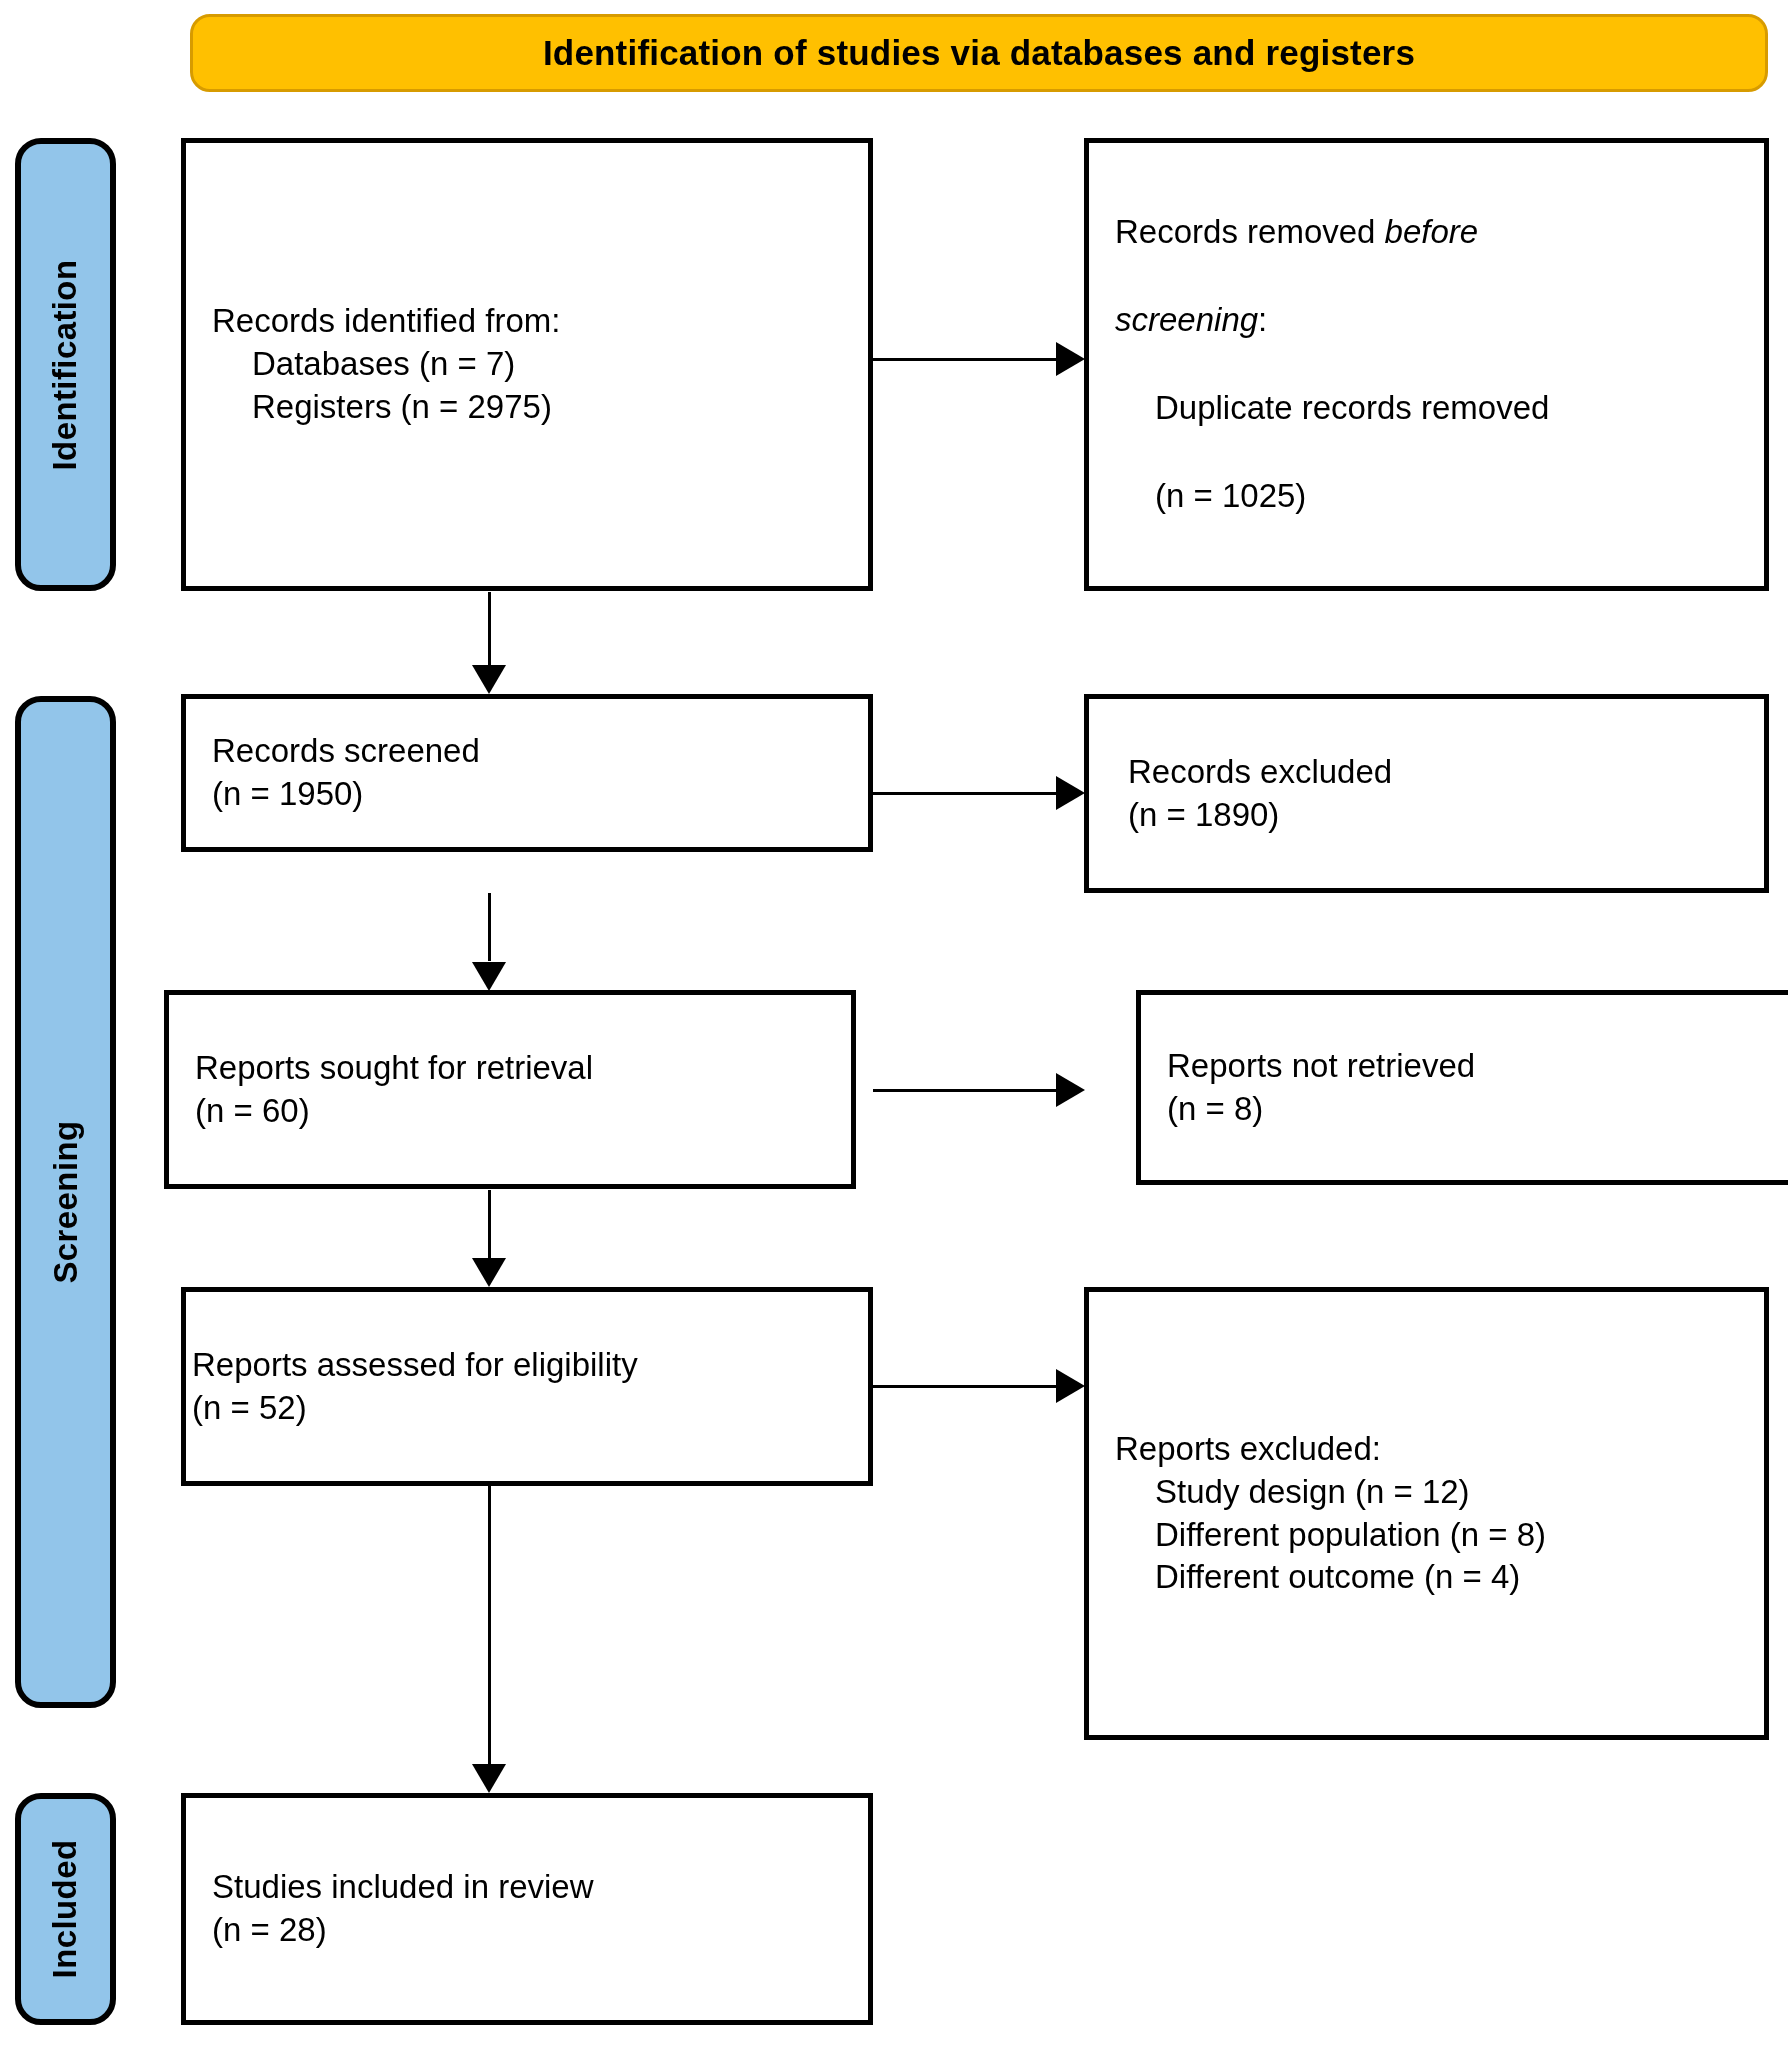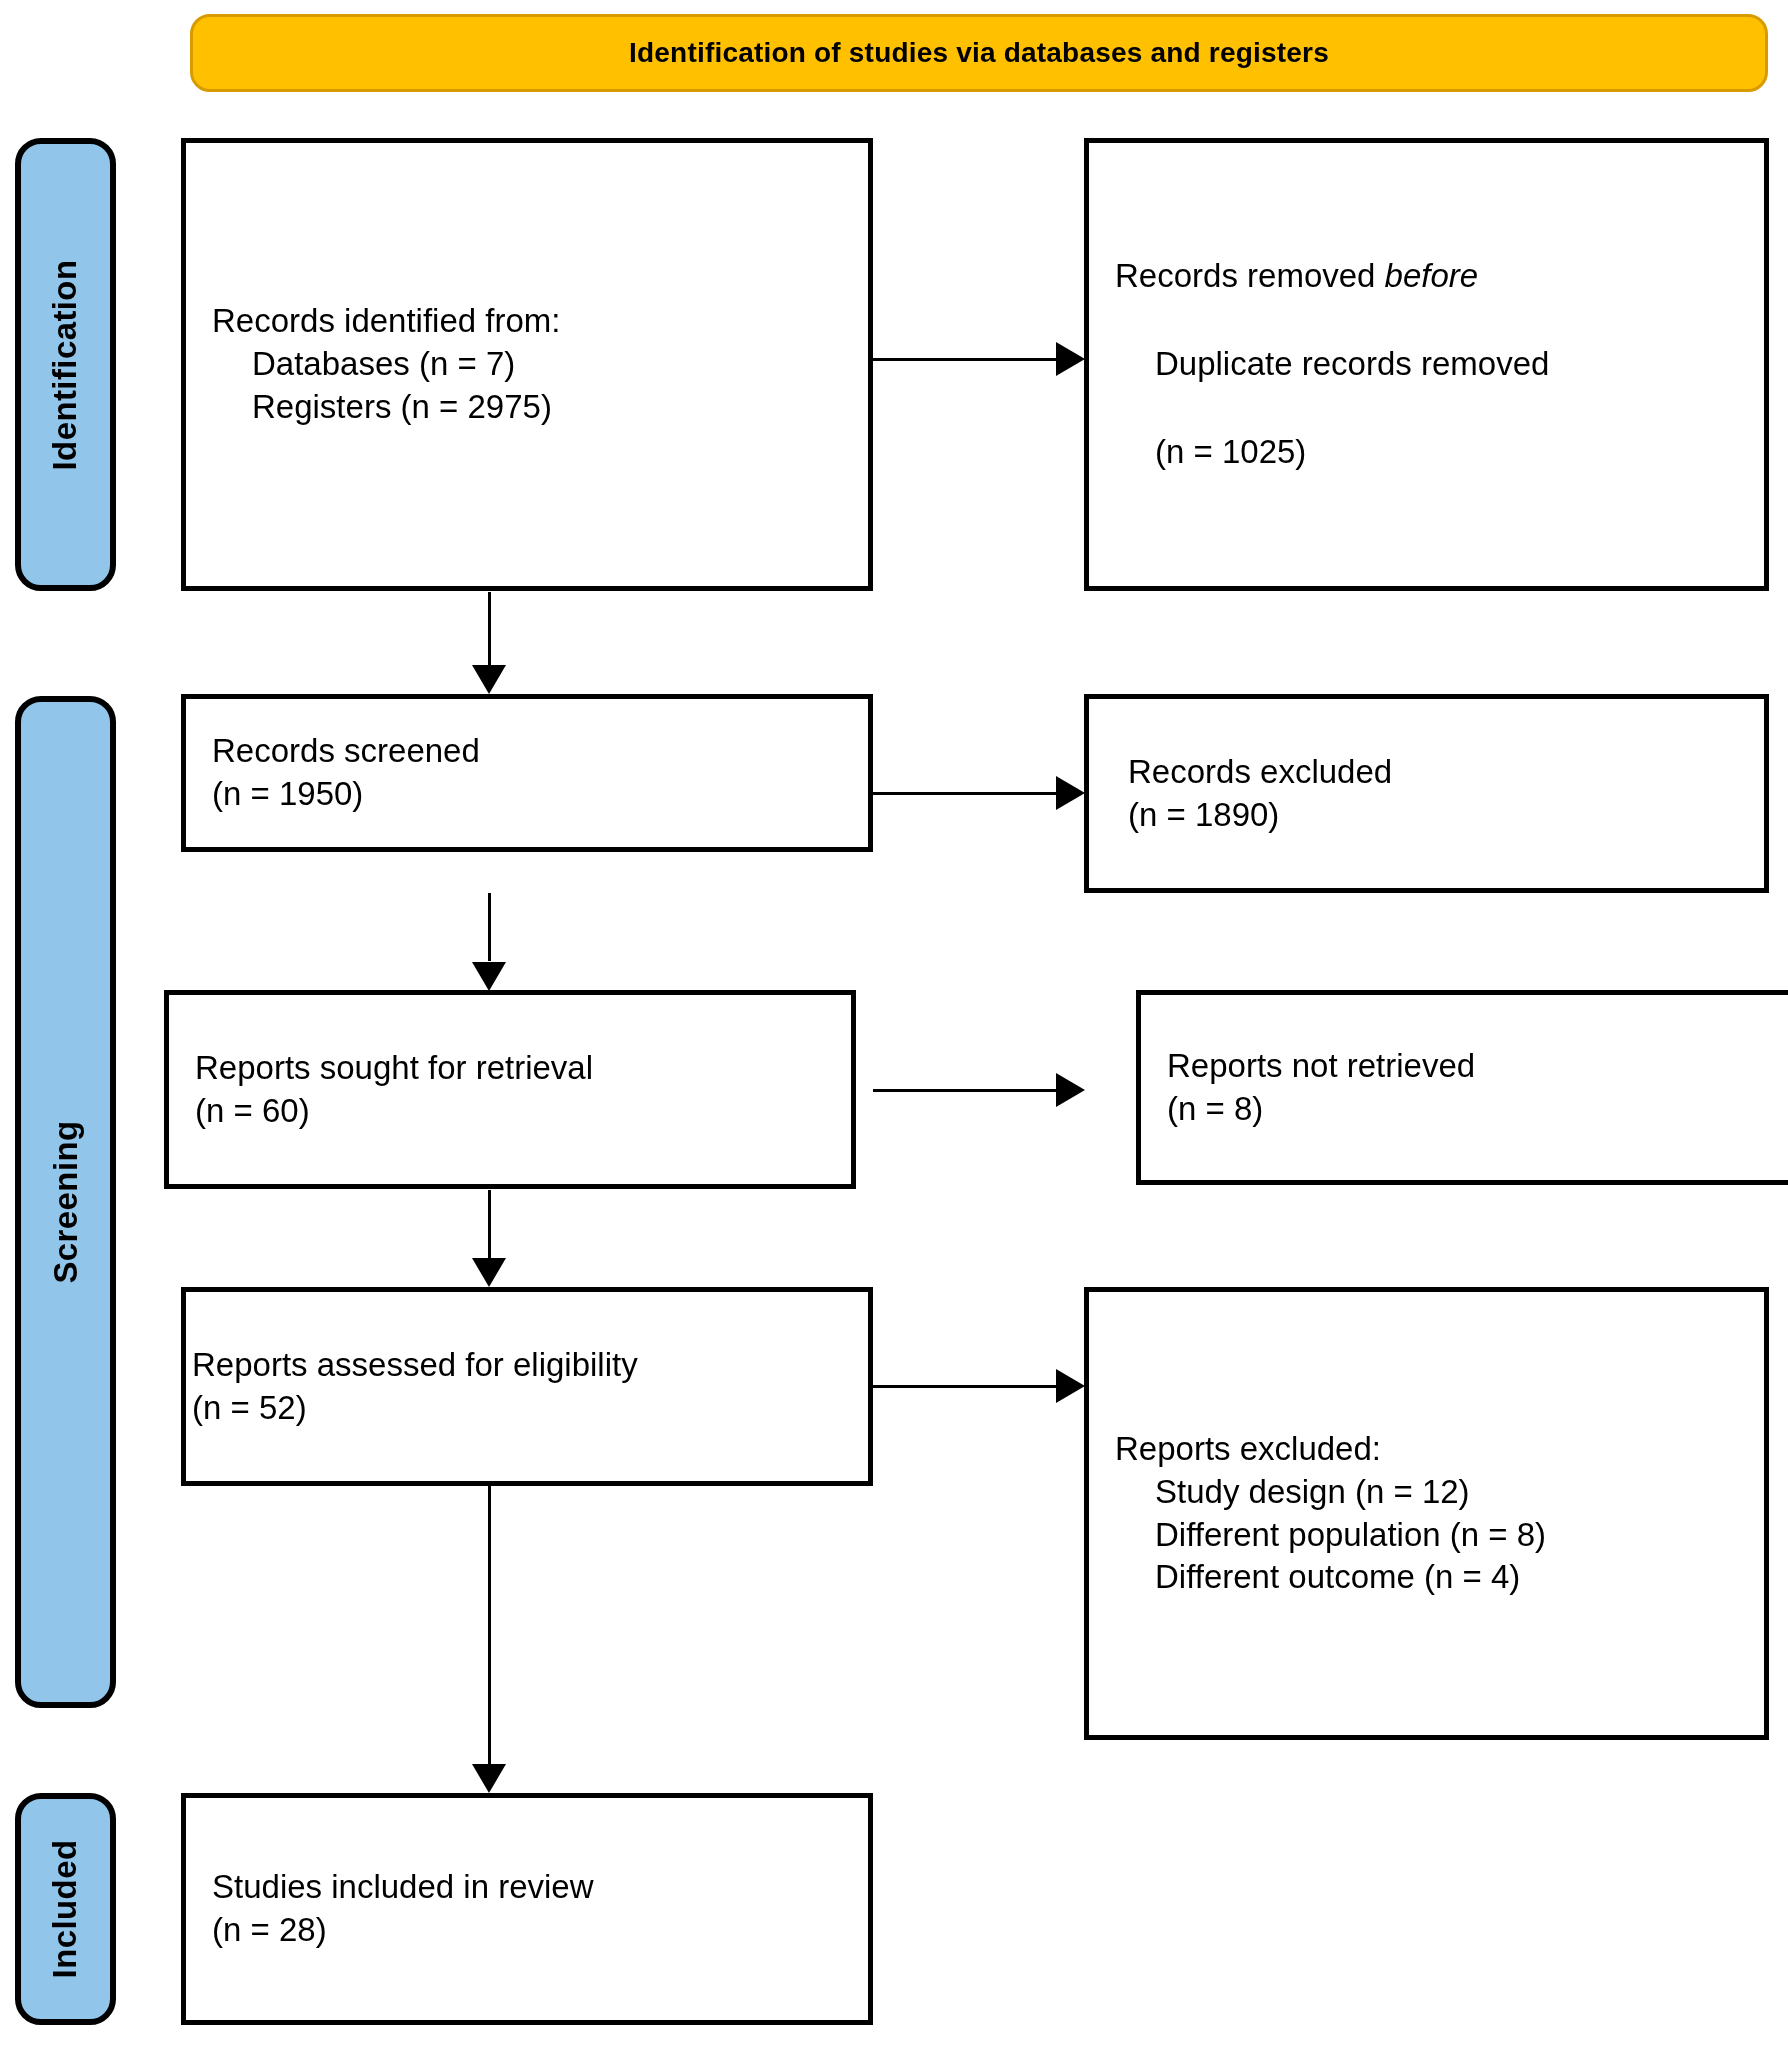--- a/index.html
+++ b/index.html
@@ -25,21 +25,21 @@
     height: 78px;
     background: #FFC000;
     border: 3.8px solid #D79B00;
     border-radius: 20px;
     box-sizing: border-box;
     display: flex;
     align-items: center;
     justify-content: center;
   }
   .header-banner .title {
-    font-size: 28px;
+    font-size: 35px;
     font-weight: bold;
     color: #000000;
     letter-spacing: 0.2px;
     text-align: center;
     white-space: nowrap;
   }
 
   
   .stage-tab {
     position: absolute;
@@ -135,20 +135,21 @@
   </div>
 
   <div class="flow-box" style="left:181px; top:138px; width:692px; height:453px;">
     <div class="line">Records identified from:</div>
     <div class="line indent">Databases (n = 7)</div>
     <div class="line indent">Registers (n = 2975)</div>
   </div>
 
   <div class="flow-box" style="left:1084px; top:138px; width:685px; height:453px;gap:45px;">
     <div class="line"><span>Records removed </span><span class="it">before</span></div>
+    <div class="line"><span class="it">screening</span><span>:</span></div>
     <div class="line indent">Duplicate records removed</div>
     <div class="line indent">(n = 1025)</div>
   </div>
 
   <div class="h-line" style="left:873px; top:358px; width:183px;"></div>
   <div class="h-arrow-head" style="left:1056px; top:342px;"></div>
 
   <div class="v-line" style="left:488px; top:592px; height:73px;"></div>
   <div class="v-arrow-head" style="left:472px; top:665px;"></div>
 

